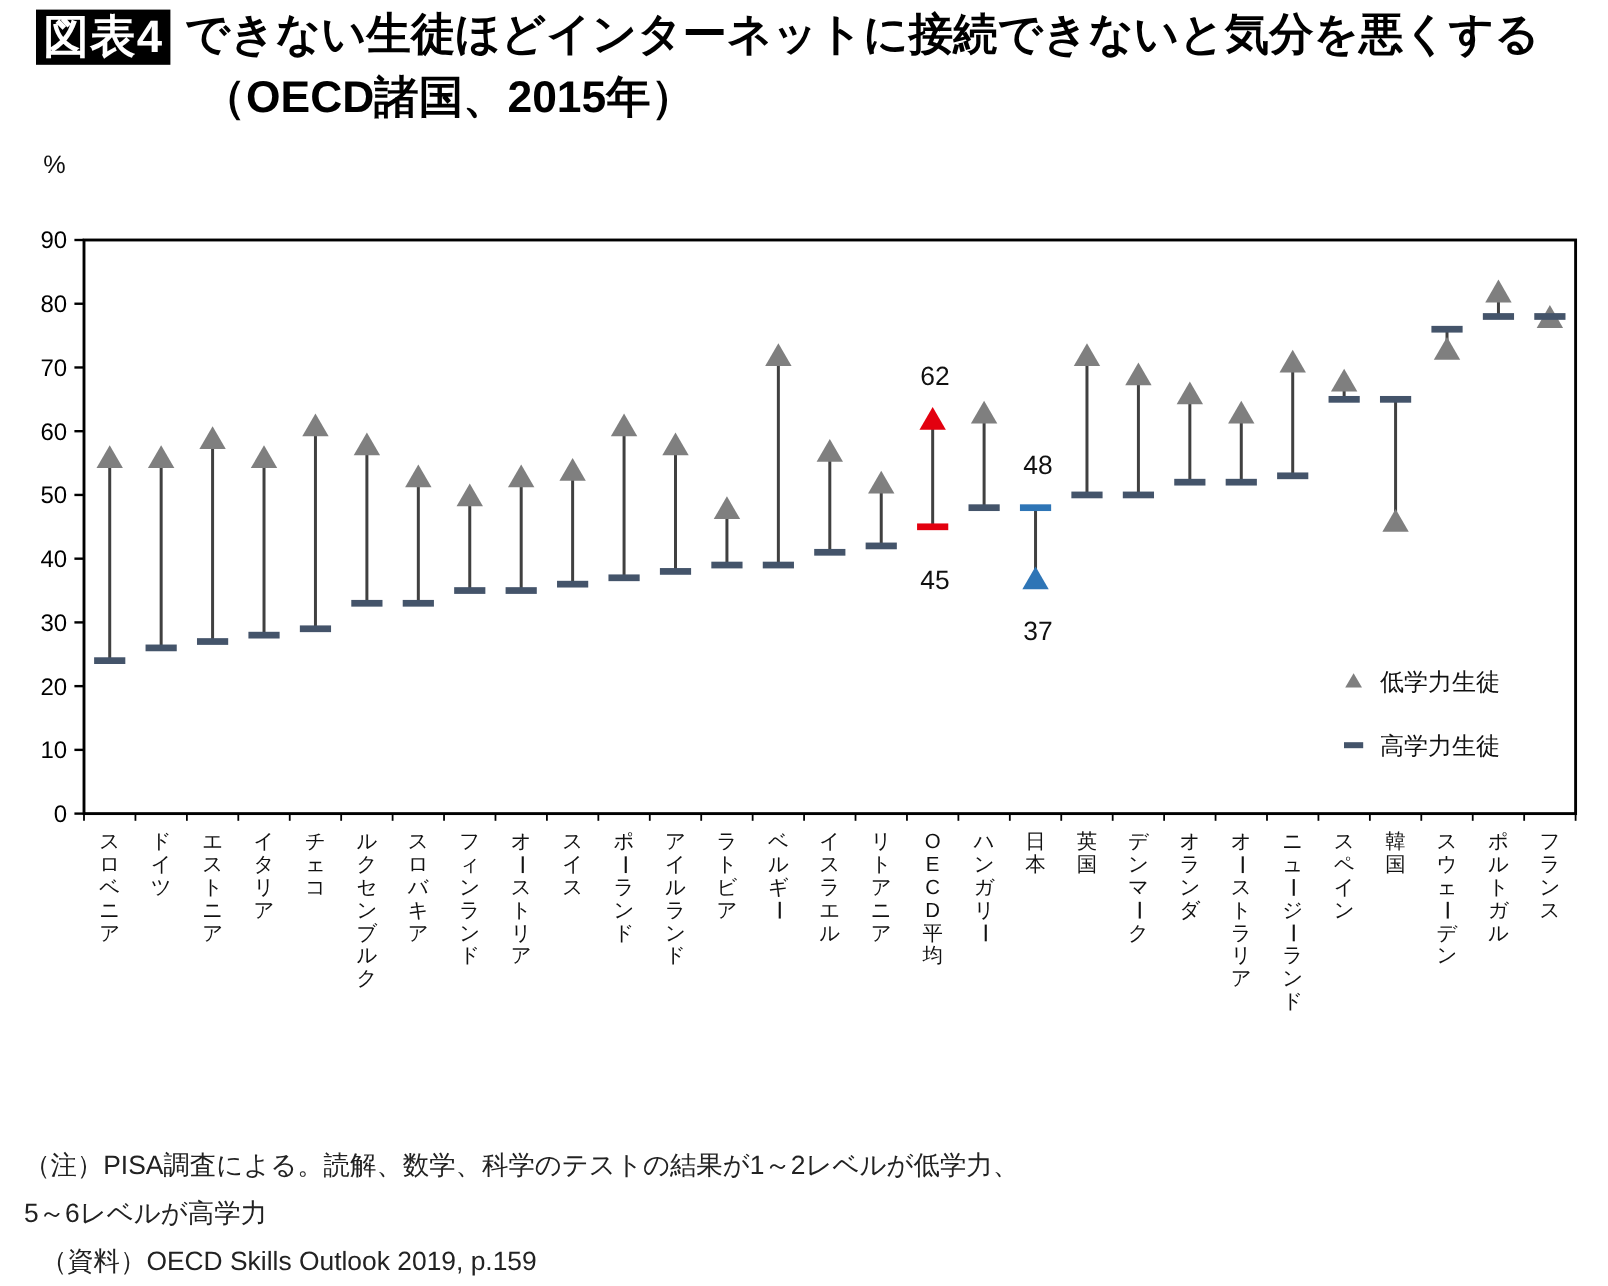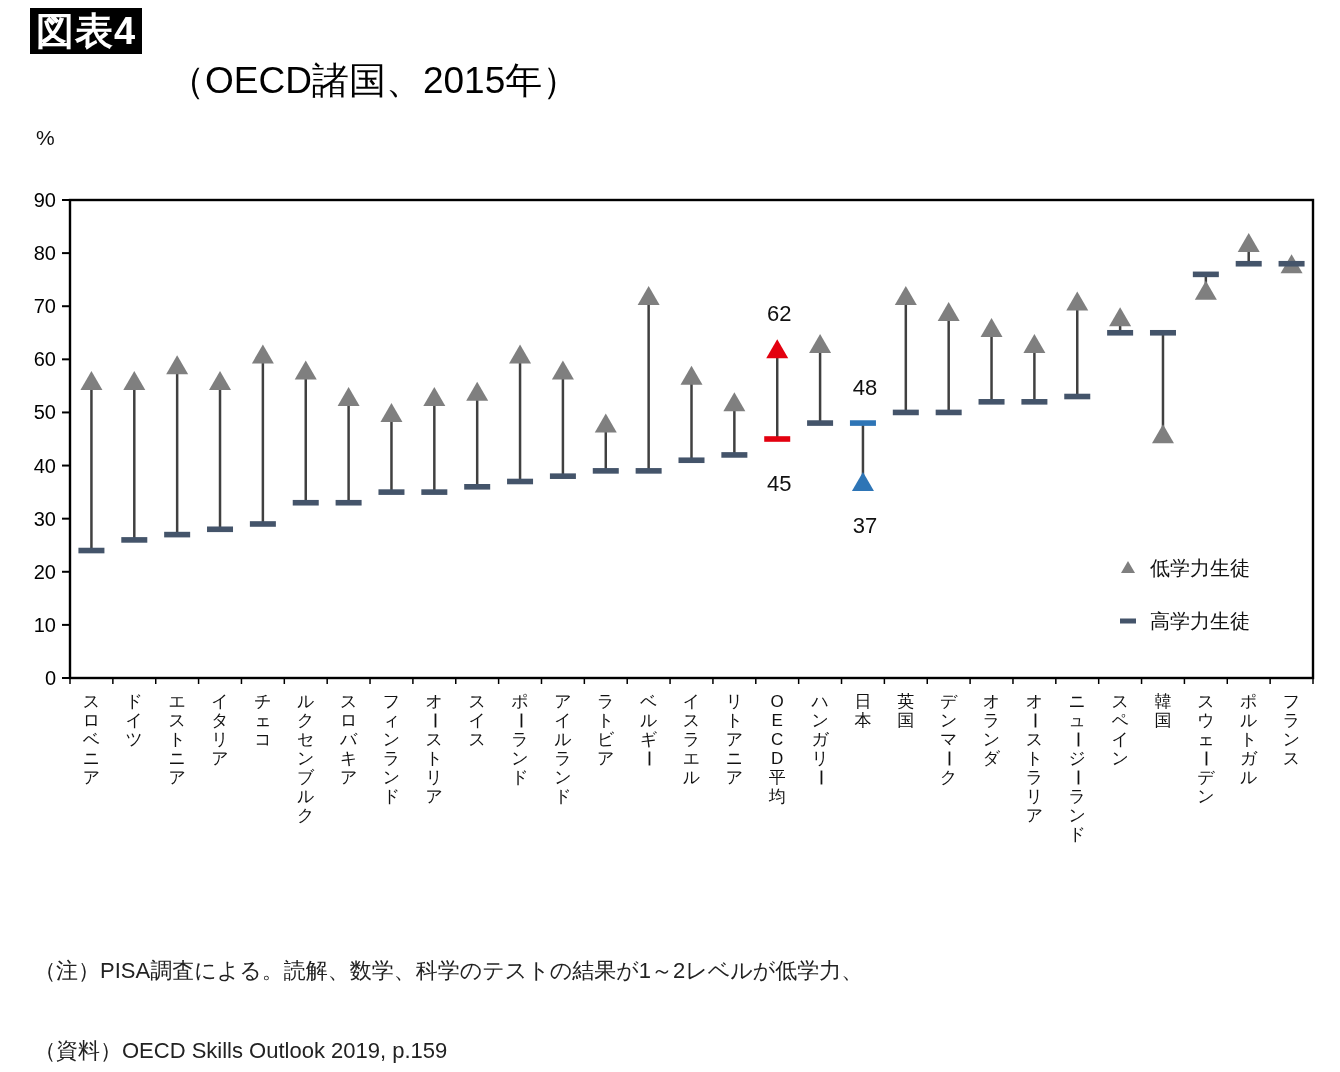--- a/index.html
+++ b/index.html
@@ -1,38 +1,39 @@
 <!DOCTYPE html>
 <html lang="ja"><head>
 <meta charset="utf-8">
 <style>
   html,body{margin:0;padding:0;background:#ffffff;}
   body{font-family:"Liberation Sans","DejaVu Sans",sans-serif;}
   #page{position:relative;width:1340px;height:1072px;background:#fff;overflow:hidden;}
   .fig-tag{position:absolute;left:8px;top:8px;background:#000;color:#fff;
     font-size:38px;font-weight:bold;line-height:46px;padding:0 6px;letter-spacing:1px;margin-left:22px;}
   .title-l1{position:absolute;left:154px;top:4px;color:#000;font-size:37px;font-weight:bold;white-space:nowrap;}
-  .title-l2{position:absolute;left:168px;top:56px;color:#000;font-size:37px;font-weight:normal;white-space:nowrap;text-align:right;}
+  .title-l2{position:absolute;left:168px;top:56px;color:#000;font-size:37px;font-weight:bold;white-space:nowrap;text-align:right;}
   .unit{position:absolute;left:36px;top:126px;color:#111;font-size:21px;}
   .subtitle{position:absolute;left:204px;top:128px;color:#000;font-size:21px;font-weight:bold;white-space:nowrap;}
   #chart-wrap{position:absolute;left:0;top:0;width:1340px;height:950px;}
   #xlabels{position:absolute;left:0;top:0;width:1340px;height:950px;pointer-events:none;}
   .xlabel{position:absolute;width:24px;display:flex;flex-direction:column;align-items:center;
     color:#111;font-size:17px;line-height:19px;}
   .xlabel .rot{display:inline-block;transform:rotate(90deg);}
   .note{position:absolute;color:#222;font-size:22px;white-space:nowrap;}
-  .note1{left:34px;top:956px;}
+  .note1{left:20px;top:956px;}
   .note2{left:20px;top:996px;}
   .note3{left:34px;top:1036px;}
 </style>
 </head>
 <body>
 
 <div id="page">
   <div class="fig-tag">図表4</div>
+  <div class="title-l1">できない生徒ほどインターネットに接続できないと気分を悪くする</div>
   <div class="title-l2">（OECD諸国、2015年）</div>
   <div class="unit">%</div>
 
   <div id="chart-wrap">
     <svg id="chart-svg" width="1340" height="950" viewBox="0 0 1340 950">
         <rect x="70" y="200" width="1243" height="478" fill="none" stroke="#000" stroke-width="2.4"></rect>
         <line x1="62" y1="678" x2="70" y2="678" stroke="#000" stroke-width="2"></line>
         <text x="56" y="685" text-anchor="end" font-size="20" fill="#000">0</text>
         <line x1="62" y1="624.8888888888889" x2="70" y2="624.8888888888889" stroke="#000" stroke-width="2"></line>
         <text x="56" y="631.8888888888889" text-anchor="end" font-size="20" fill="#000">10</text>
@@ -370,14 +371,15 @@
         <div class="xlabel" style="left: 1279.57px; top: 692px;">
           <span>フ</span>
           <span>ラ</span>
           <span>ン</span>
           <span>ス</span>
         </div>
       </div>
   </div>
 
   <div class="note note1">（注）PISA調査による。読解、数学、科学のテストの結果が1～2レベルが低学力、</div>
+  <div class="note note2">5～6レベルが高学力</div>
   <div class="note note3">（資料）OECD Skills Outlook 2019, p.159</div>
 </div>
 
 </body></html>

